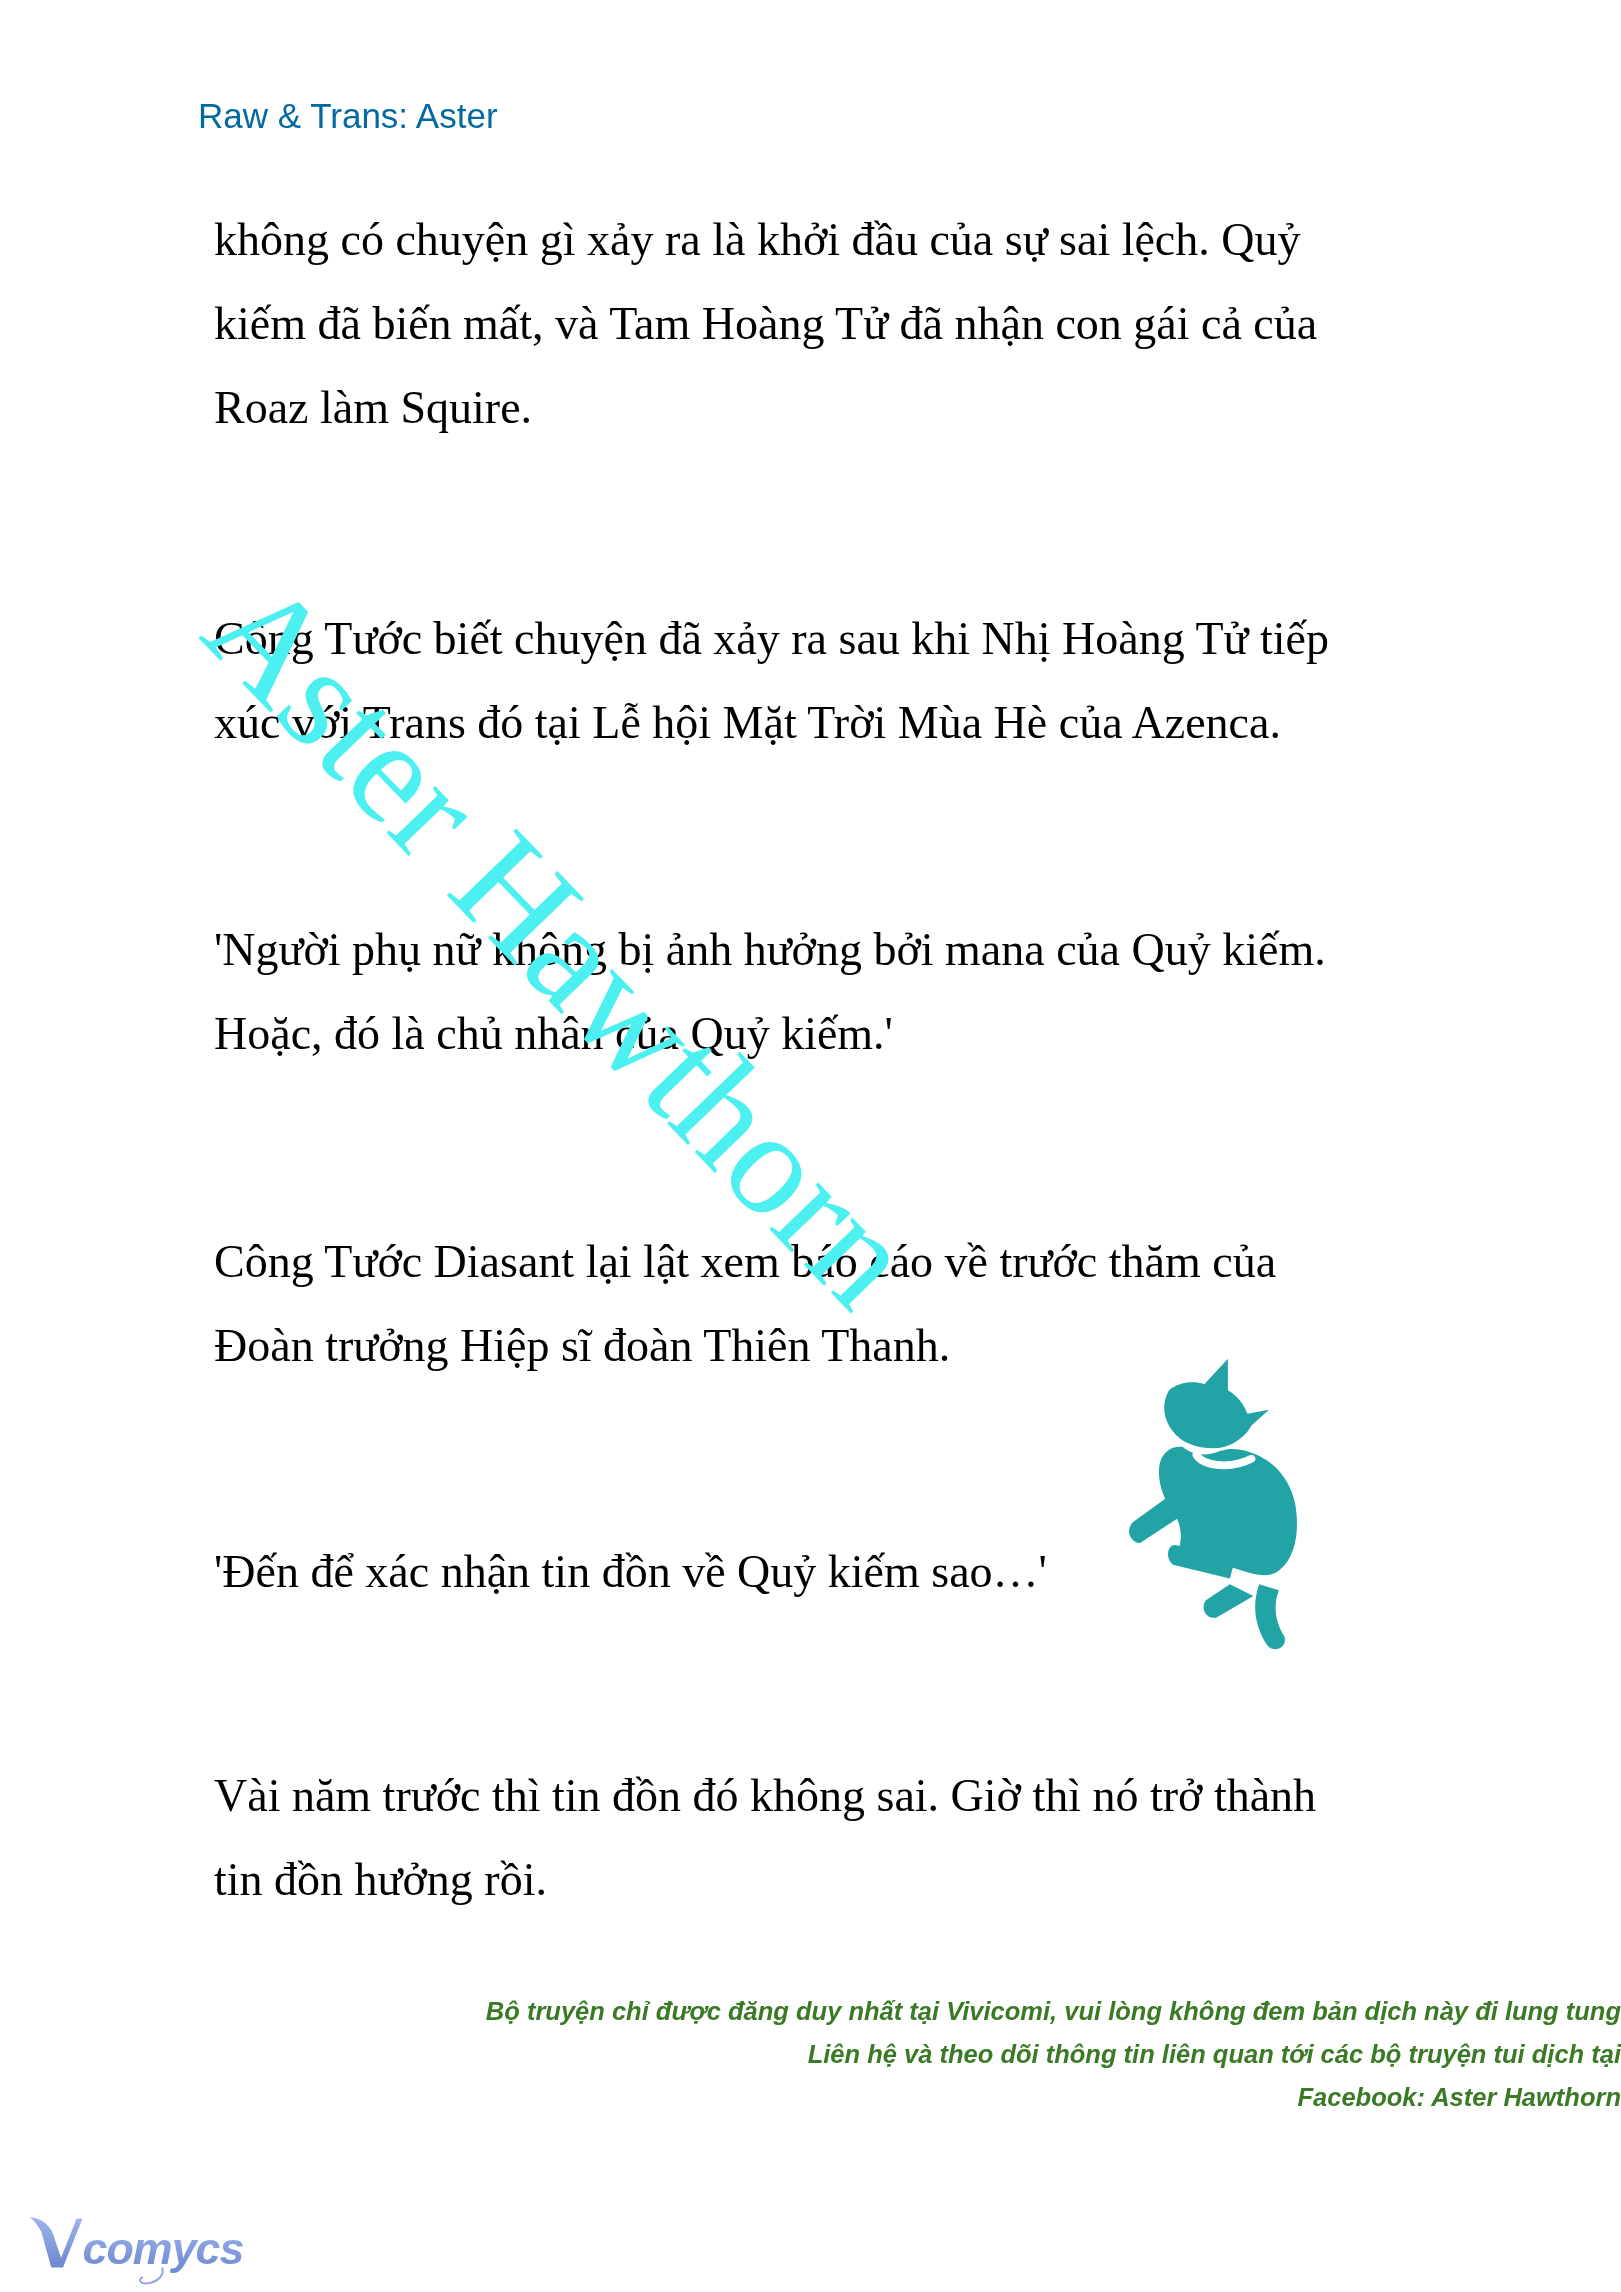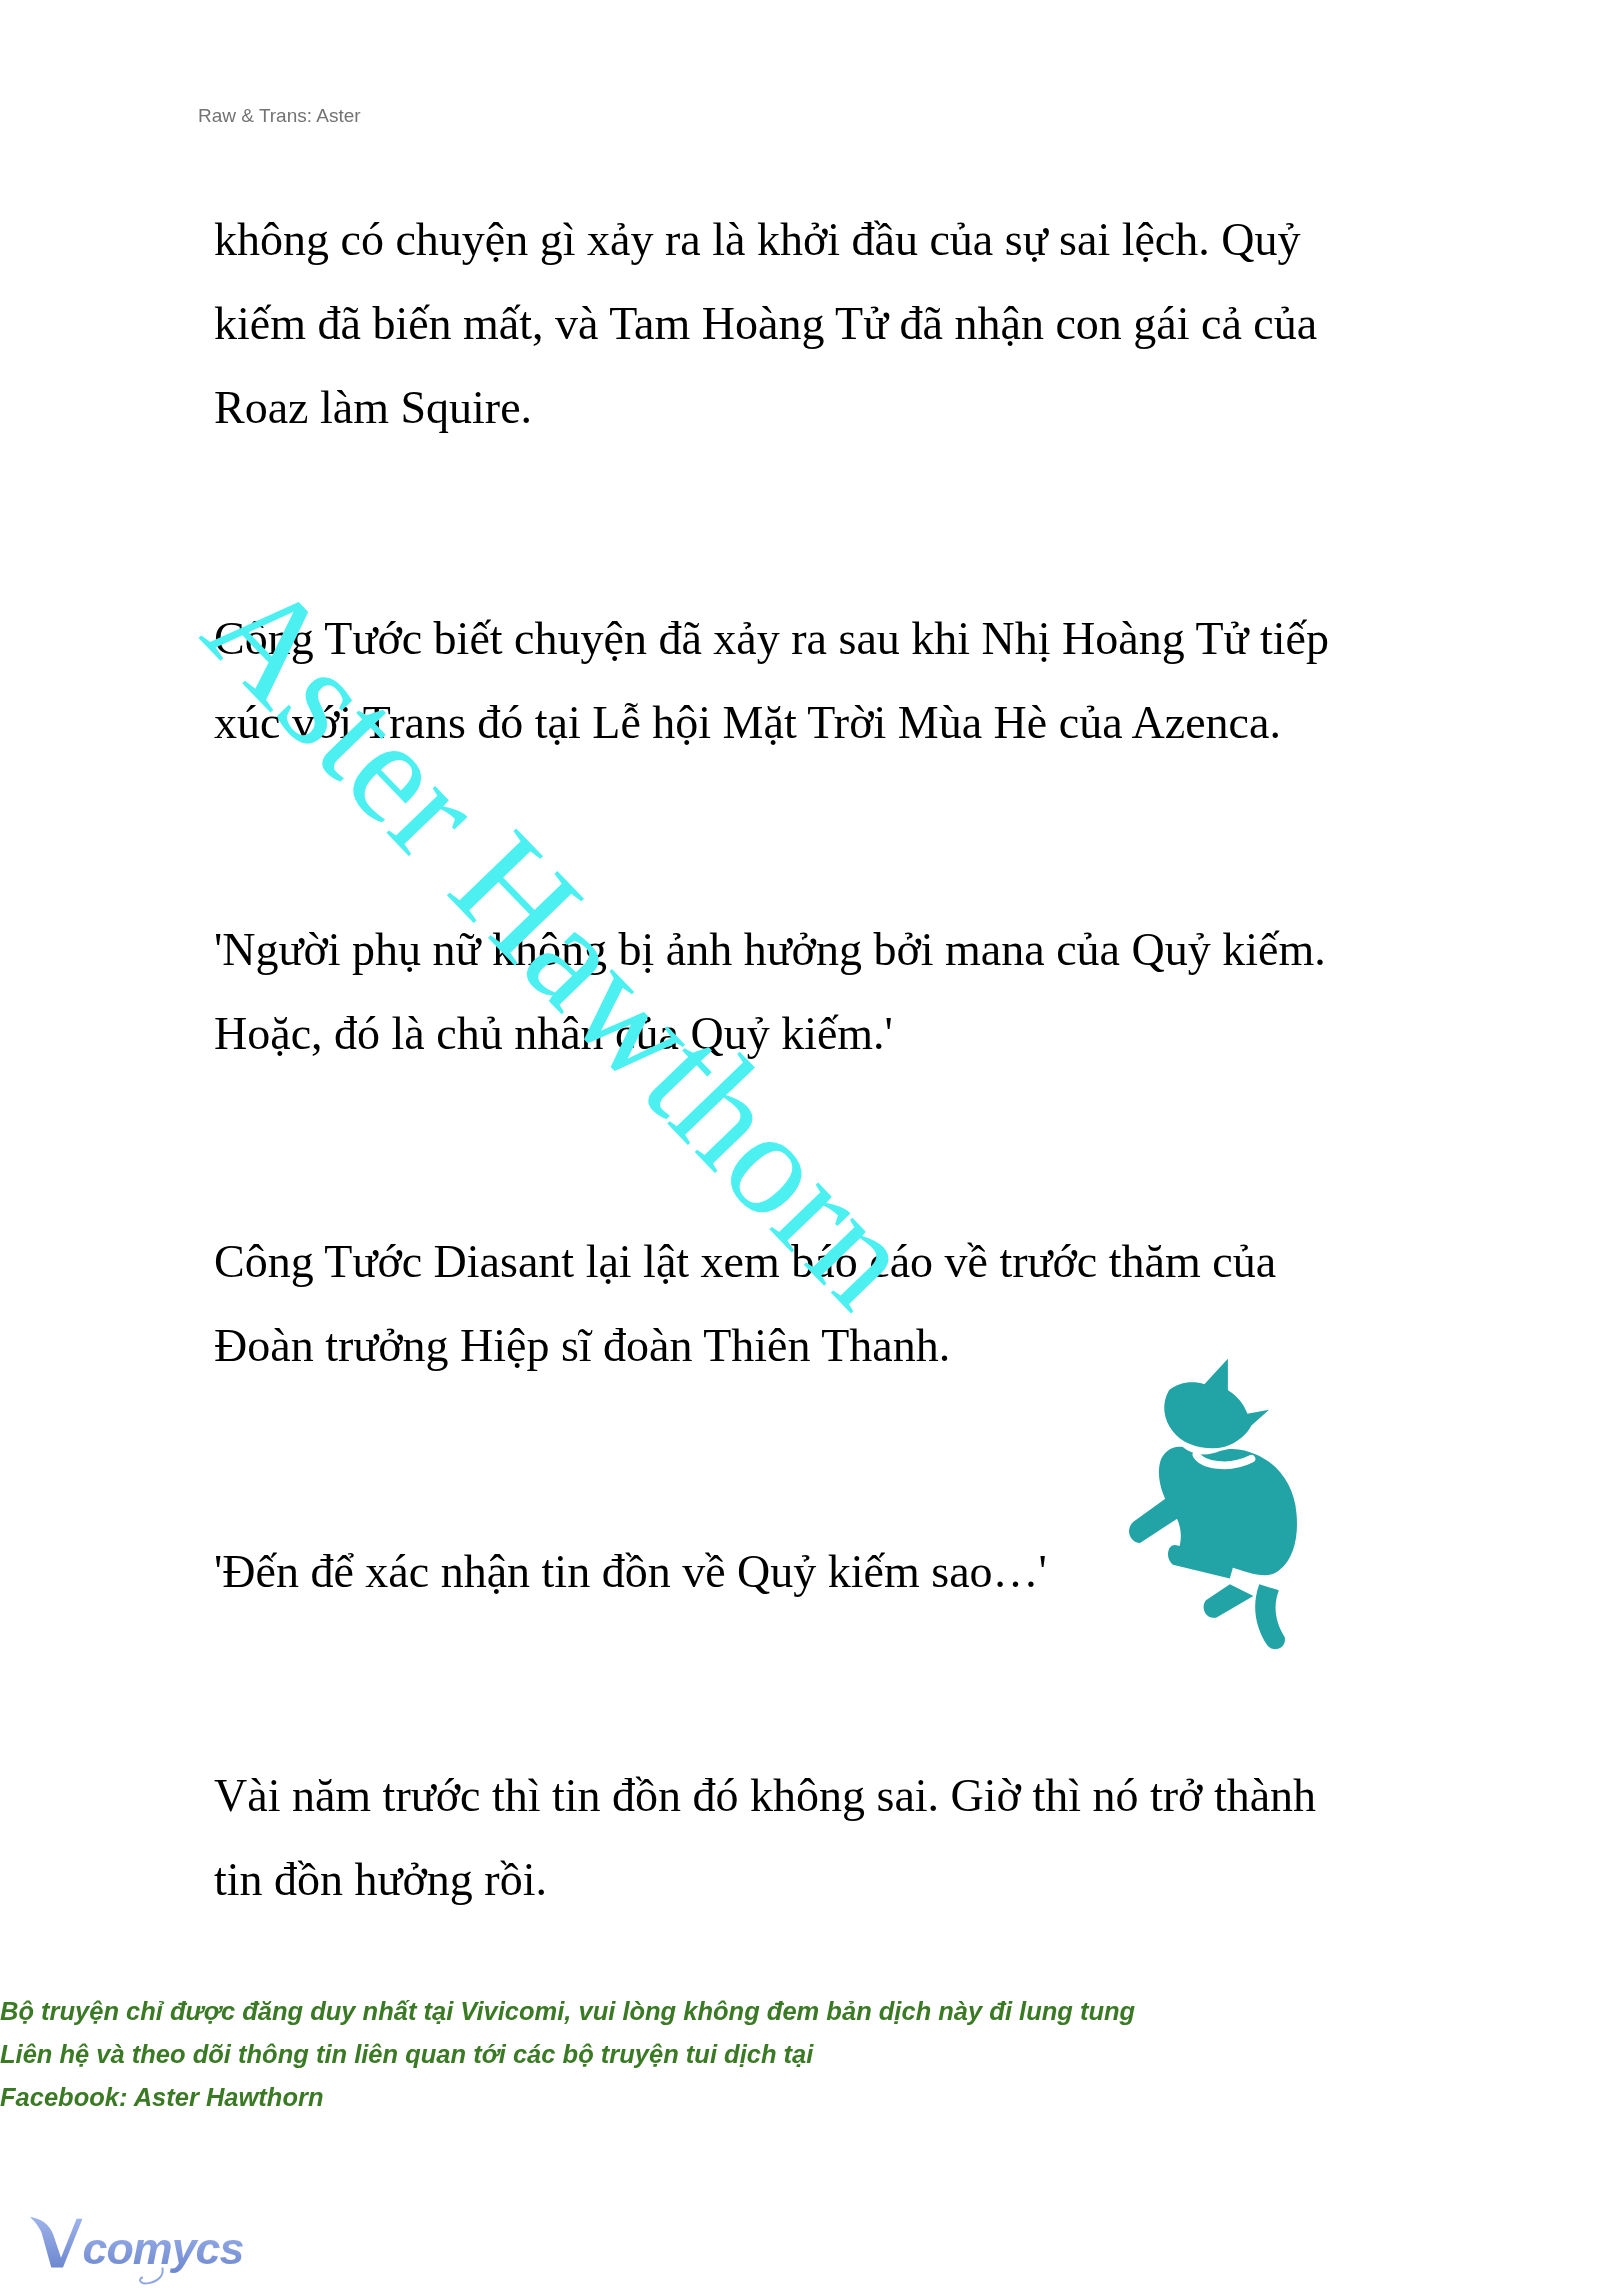--- a/index.html
+++ b/index.html
@@ -10,23 +10,23 @@
     position: relative;
     overflow: hidden;
     font-family: "Liberation Serif", serif;
     color: #000000;
   }
   .header {
     position: absolute;
     left: 198px;
     top: 99px;
     font-family: "Liberation Sans", sans-serif;
-    font-size: 19px;
+    font-size: 35px;
     line-height: 33px;
-    color: #737373;
+    color: #0369a1;
     white-space: nowrap;
   }
   .para {
     position: absolute;
     left: 198px;
     width: 1235px;
     font-size: 46px;
     line-height: 84px;
     margin: 16px;
     z-index: 2;
@@ -53,21 +53,21 @@
     top: 1349px;
     width: 200px;
     height: 304px;
     z-index: 1;
   }
   .footer {
     position: absolute;
     left: 0;
     top: 1990px;
     width: 1621px;
-    text-align: left;
+    text-align: right;
     font-family: "Liberation Sans", sans-serif;
     font-weight: bold;
     font-style: italic;
     font-size: 25.5px;
     line-height: 43px;
     color: #3b7a25;
   }
   .footer .line { display: block; white-space: nowrap; }
   .logo {
     position: absolute;

